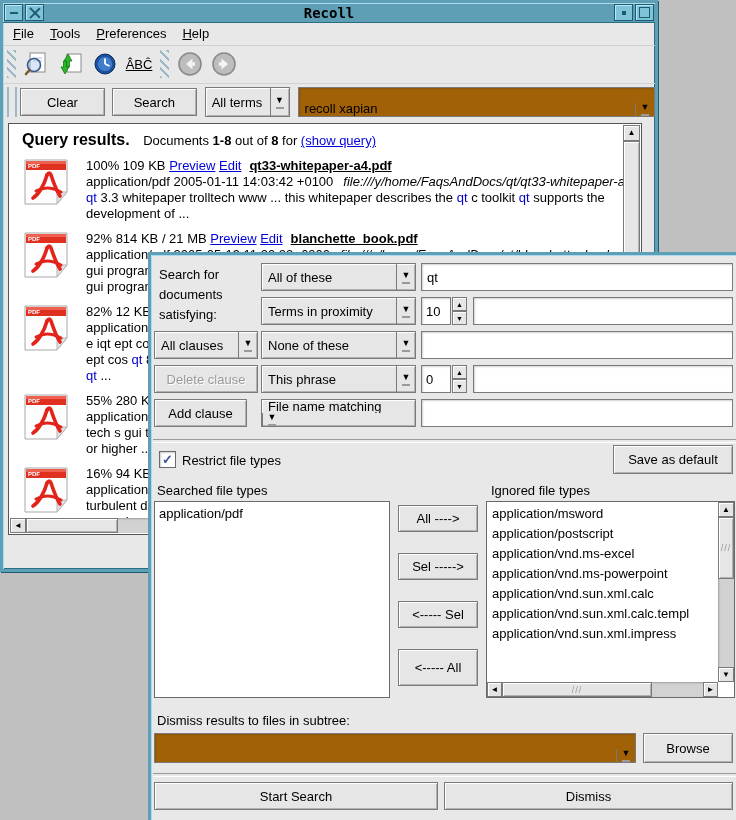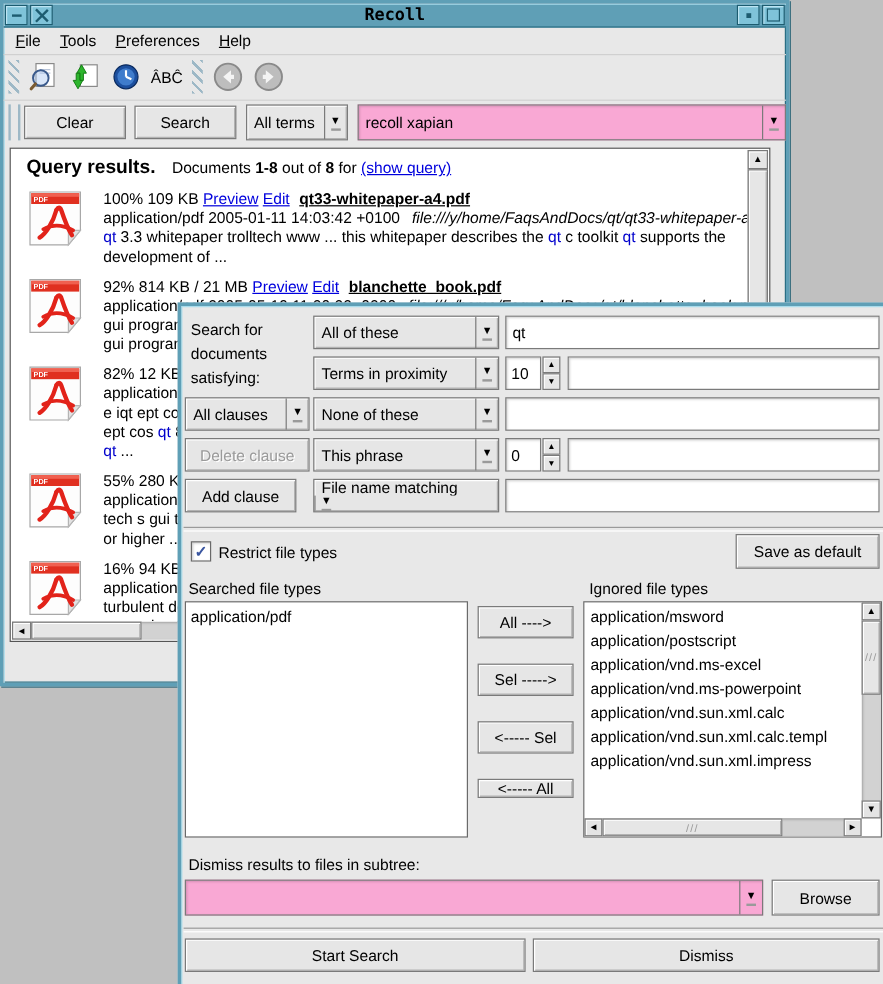--- a/index.html
+++ b/index.html
@@ -17,21 +17,21 @@
   .tb-dot{width:4px;height:4px;background:#1d5c70;}
   .tb-sq{width:9px;height:9px;border:1.5px solid #1d5c70;}
   
   .btn{background:#e6e6e6;border:1px solid #7a7a7a;box-shadow:inset 1px 1px 0 #fff,inset -1px -1px 0 #b2b2b2;display:flex;align-items:center;justify-content:center;font-size:13px;cursor:default;box-sizing:border-box;}
   .btn.disabled{color:#9a9a9a;text-shadow:1px 1px 0 #fff;}
   .inp{background:#fff;border:1px solid #7a7a7a;box-shadow:inset 1px 1px 2px rgba(0,0,0,.18);box-sizing:border-box;font-family:"Liberation Sans",sans-serif;font-size:13px;padding:0 5px;outline:none;}
   input.inp{height:100%;width:100%;}
   .combo{background:#e6e6e6;border:1px solid #7a7a7a;box-shadow:inset 1px 1px 0 #fff,inset -1px -1px 0 #b2b2b2;display:flex;align-items:stretch;box-sizing:border-box;}
   .combo .ct{flex:1;display:flex;align-items:center;padding:0 6px;white-space:nowrap;overflow:hidden;}
   .combo .ca{width:18px;border-left:1px solid #7a7a7a;display:flex;flex-direction:column;align-items:center;justify-content:center;flex:none;}
-  .combo.white{background:#f9a8d4;box-shadow:inset 1px 1px 2px rgba(0,0,0,.15);}
+  .combo.white{background:#a16207;box-shadow:inset 1px 1px 2px rgba(0,0,0,.15);align-items:flex-end;}
   .tri{font-size:9px;line-height:9px;}
   .cdash{width:8px;height:2px;background:#9a9a9a;margin-top:2px;}
   .spin{display:flex;align-items:stretch;box-sizing:border-box;}
   .spin .sv{flex:1;background:#fff;border:1px solid #7a7a7a;box-shadow:inset 1px 1px 2px rgba(0,0,0,.18);padding:0 4px;display:flex;align-items:center;}
   .spin .sbs{width:15px;display:flex;flex-direction:column;margin-left:1px;}
   .spin .sb{flex:1;background:#e6e6e6;border:1px solid #7a7a7a;box-shadow:inset 1px 1px 0 #fff;display:flex;align-items:center;justify-content:center;font-size:7px;line-height:7px;}
   .hr{height:2px;border-top:1px solid #9a9a9a;border-bottom:1px solid #fff;}
   .chk{width:15px;height:15px;background:#fff;border:1px solid #6a6a6a;box-shadow:inset 1px 1px 2px rgba(0,0,0,.2);display:flex;align-items:center;justify-content:center;color:#3a56a0;font-weight:bold;font-size:13px;}
   .listbox{background:#fff;border:1px solid #6a6a6a;box-sizing:border-box;}
   .lrow{height:20px;line-height:20px;padding:0 4px;white-space:nowrap;overflow:hidden;}
@@ -39,21 +39,21 @@
   .sbar{background:#d2d2d2;box-shadow:inset 1px 1px 2px rgba(0,0,0,.25);position:absolute;}
   .sbtn{position:absolute;background:#e4e4e4;border:1px solid #7a7a7a;box-shadow:inset 1px 1px 0 #fff;display:flex;align-items:center;justify-content:center;font-size:8px;line-height:8px;box-sizing:border-box;}
   .sthumb{position:absolute;background:#e6e6e6;border:1px solid #7a7a7a;box-shadow:inset 1px 1px 0 #fff,inset -1px -1px 0 #b2b2b2;box-sizing:border-box;}
   .grip{position:absolute;left:50%;top:50%;transform:translate(-50%,-50%);font-size:9px;color:#9a9a9a;letter-spacing:1px;}
   
   #menubar{position:absolute;left:0;top:19px;right:0;height:23px;display:flex;align-items:center;gap:16px;padding-left:10px;border-bottom:1px solid #d0d0d0;}
   .menu-item{white-space:nowrap;}
   #toolbar{position:absolute;left:0;top:42px;right:0;height:38px;display:flex;align-items:center;border-bottom:1px solid #d2d2d2;}
   .hatch{width:9px;height:28px;margin:0 4px;background:repeating-linear-gradient(45deg,#9db8c6 0 2px,transparent 2px 6px);}
   .tool{width:30px;height:28px;display:flex;align-items:center;justify-content:center;margin:0 2px;}
-  .abc{font-size:13px;letter-spacing:0px;}
+  .abc{font-size:13px;letter-spacing:0px;text-decoration:underline;}
   #searchrow{position:absolute;left:0;top:80px;right:0;height:38px;display:flex;align-items:center;}
   .vgrip{width:6px;height:30px;margin:0 3px 0 4px;border-left:2px solid #9db8c6;border-right:2px solid #9db8c6;}
   
   #results-frame{position:absolute;left:5px;top:120px;width:634px;height:412px;background:#fff;border:1px solid #555;box-sizing:border-box;}
   #results-inner{position:absolute;left:1px;top:1px;right:18px;bottom:16px;overflow:hidden;padding:6px 0 0 12px;}
   .qr-title{font-size:16px;font-weight:bold;margin-right:10px;}
   .qr-head{white-space:nowrap;}
   .link{color:#0000dd;text-decoration:underline;}
   .result{display:flex;margin-top:9px;}
   .pdficon{flex:none;margin-right:16px;width:48px;height:48px;}
@@ -422,21 +422,21 @@
 
   <div class="btn abs" style="left:247px;top:250px;width:80px;height:27px;">
       <span>All ----&gt;</span>
     </div>
   <div class="btn abs" style="left:247px;top:298px;width:80px;height:27px;">
       <span>Sel -----&gt;</span>
     </div>
   <div class="btn abs" style="left:247px;top:346px;width:80px;height:27px;">
       <span>&lt;----- Sel</span>
     </div>
-  <div class="btn abs" style="left:247px;top:394px;width:80px;height:16px;">
+  <div class="btn abs" style="left:247px;top:394px;width:80px;height:37px;">
       <span>&lt;----- All</span>
     </div>
 
   <div class="listbox abs" style="left:335px;top:246px;right:4px;height:197px;">
     <div class="abs" style="left:1px;top:1px;right:17px;bottom:16px;overflow:hidden;padding-top:1px;">
 
     <div class="lrow">application/msword</div>
         <div class="lrow">application/postscript</div>
         <div class="lrow">application/vnd.ms-excel</div>
         <div class="lrow">application/vnd.ms-powerpoint</div>

